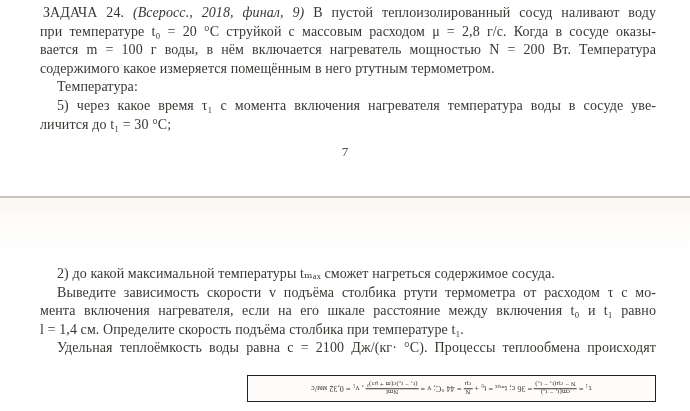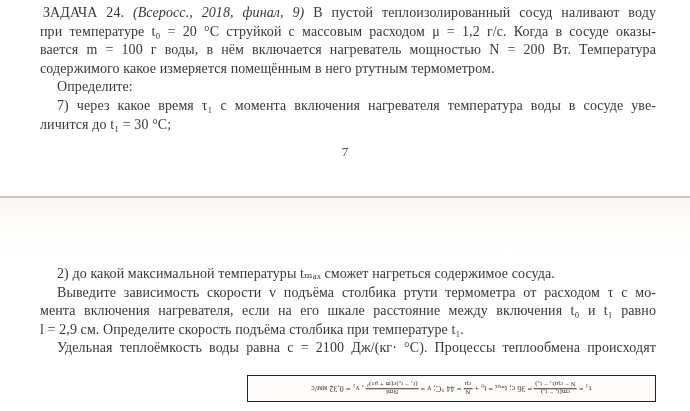--- a/index.html
+++ b/index.html
@@ -55,38 +55,38 @@
     line-height:1.05;margin:0 2px;font-size:0.85em;
   }
   .frac .den{border-top:1px solid #3a3733;padding:0 1px;}
 </style>
 </head>
 <body>
 
 <div class="page page-top">
   <div class="textblock tb1">
     <div class="line jl ind-sm"><span>ЗАДАЧА 24.</span> <span class="it">(Всеросс., 2018, финал, 9)</span> <span>В пустой теплоизолированный сосуд наливают воду</span></div>
-    <div class="line jl">при температуре t₀ = 20 °C струйкой с массовым расходом μ = 1,2 г/с. Когда в сосуде оказы-</div>
+    <div class="line jl">при температуре t₀ = 20 °C струйкой с массовым расходом μ = 2,8 г/с. Когда в сосуде оказы-</div>
     <div class="line jl">вается m = 100 г воды, в нём включается нагреватель мощностью N = 200 Вт. Температура</div>
     <div class="line">содержимого какое измеряется помещённым в него ртутным термометром.</div>
-    <div class="line ind">Определите:</div>
-    <div class="line jl ind">7) через какое время τ₁ с момента включения нагревателя температура воды в сосуде уве-</div>
+    <div class="line ind">Температура:</div>
+    <div class="line jl ind">5) через какое время τ₁ с момента включения нагревателя температура воды в сосуде уве-</div>
     <div class="line">личится до t₁ = 30 °C;</div>
   </div>
   <div class="pagenum">7</div>
 </div>
 
 <div class="page-sep"></div>
 
 <div class="page page-bottom">
   <div class="textblock tb2" style="top:67px;">
     <div class="line ind">2) до какой максимальной температуры tₘₐₓ сможет нагреться содержимое сосуда.</div>
     <div class="line jl ind">Выведите зависимость скорости v подъёма столбика ртути термометра от расходом τ с мо-</div>
     <div class="line jl">мента включения нагревателя, если на его шкале расстояние между включения t₀ и t₁ равно</div>
-    <div class="line">l = 2,9 см. Определите скорость подъёма столбика при температуре t₁.</div>
+    <div class="line">l = 1,4 см. Определите скорость подъёма столбика при температуре t₁.</div>
     <div class="line jl ind">Удельная теплоёмкость воды равна c = 2100 Дж/(кг· °C). Процессы теплообмена происходят</div>
   </div>
 </div>
 
 <div class="answer-box">
   <span class="answer-line">τ₁ = <span class="frac">
         <span class="num">cm(t₁ − t₀)</span>
         <span class="den">N − cμ(t₁ − t₀)</span>
       </span> = 36 с;  tₘₐₓ = t₀ + <span class="frac">
         <span class="num">N</span>

